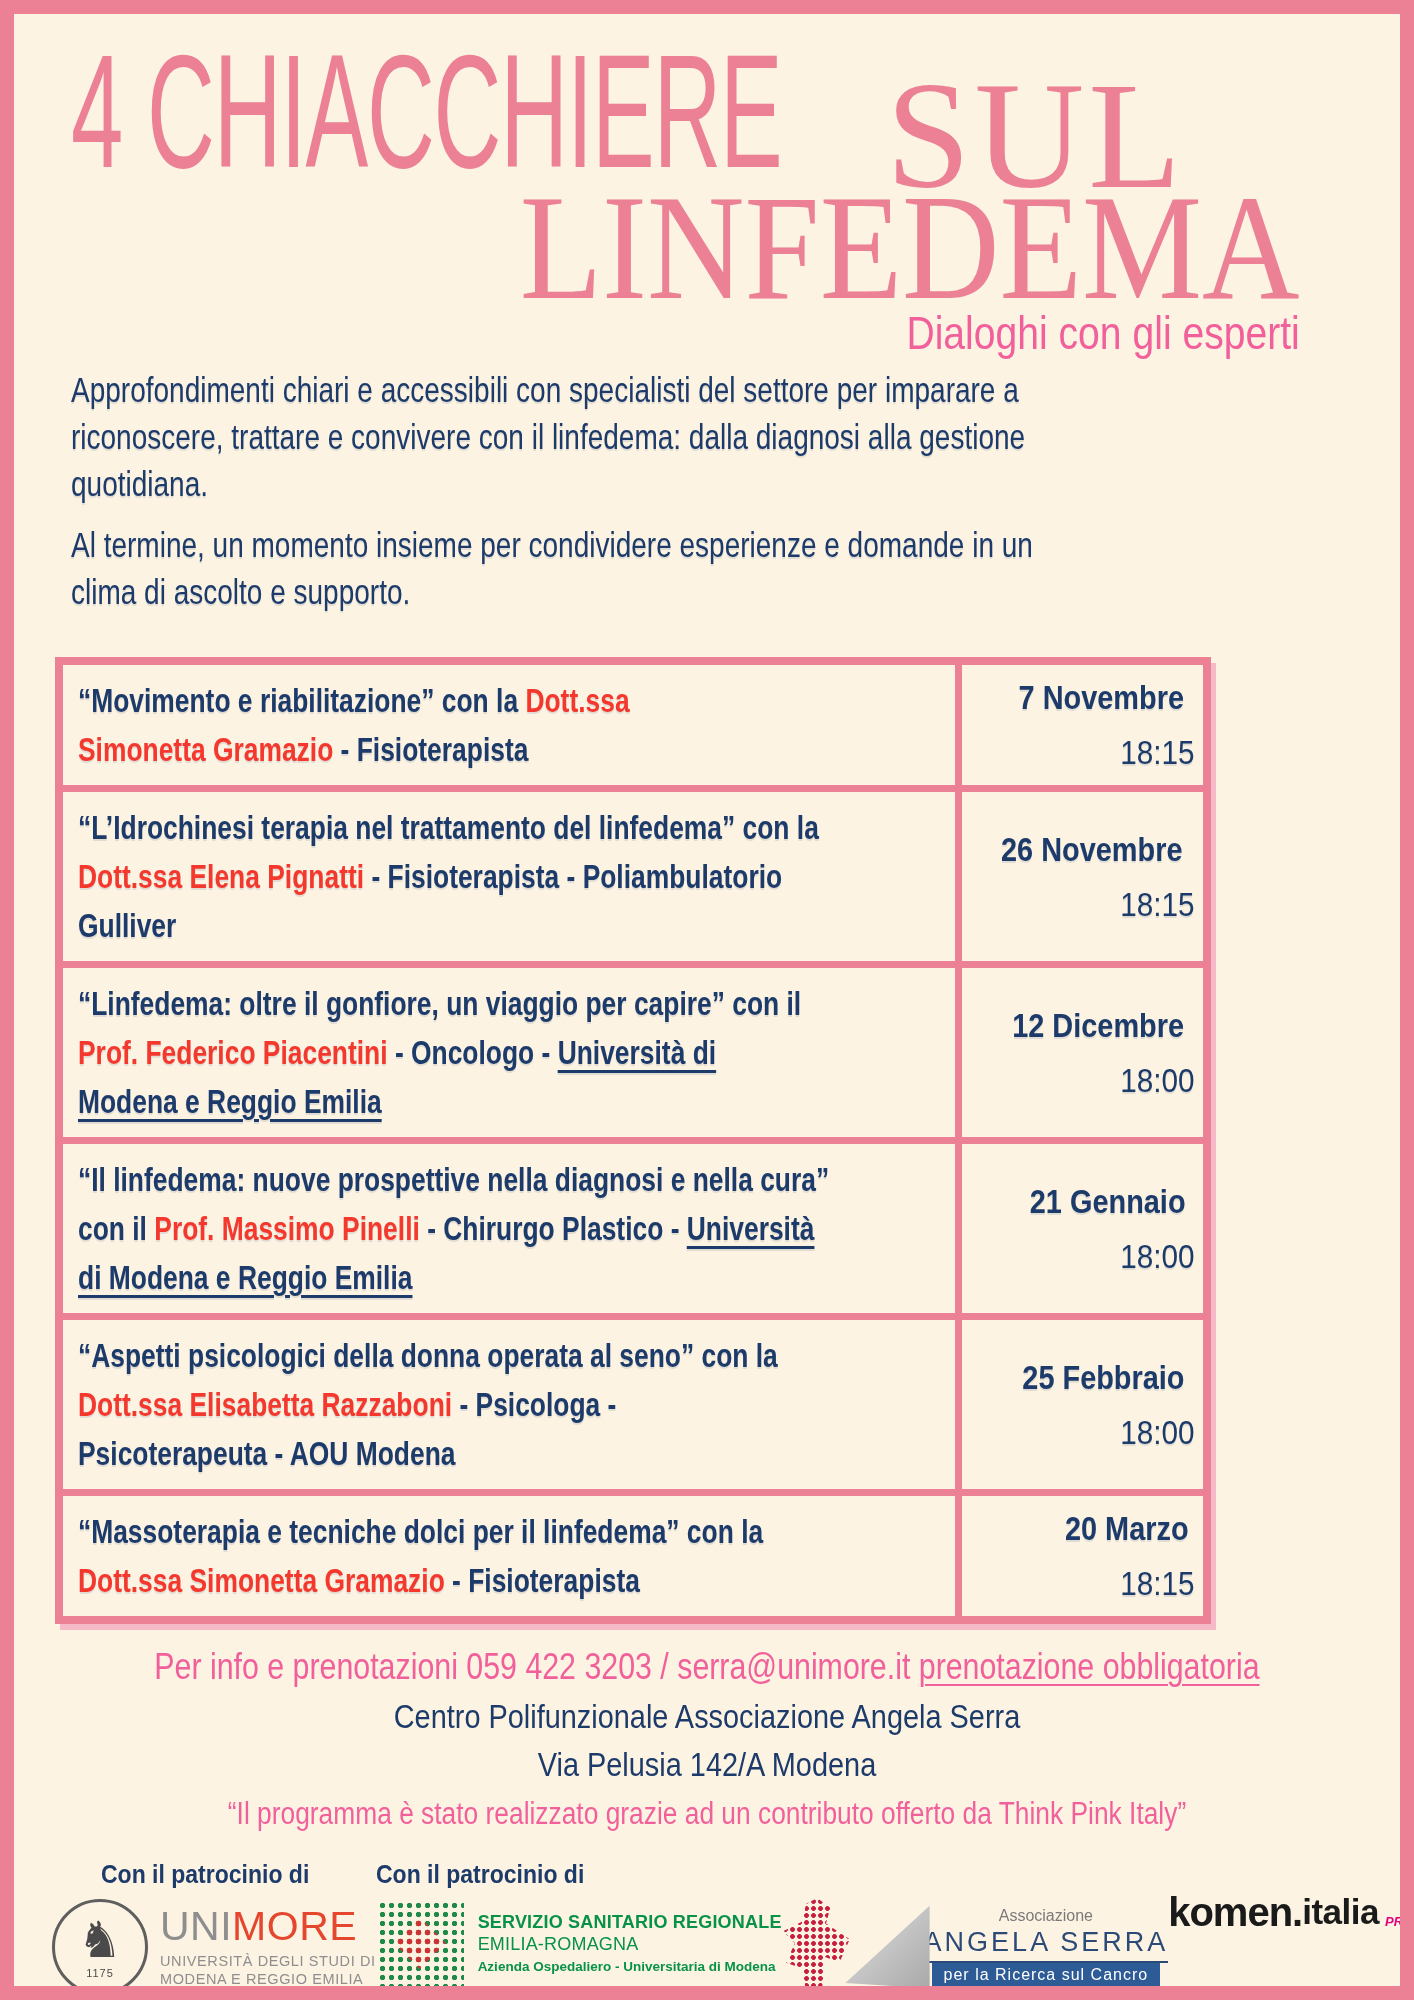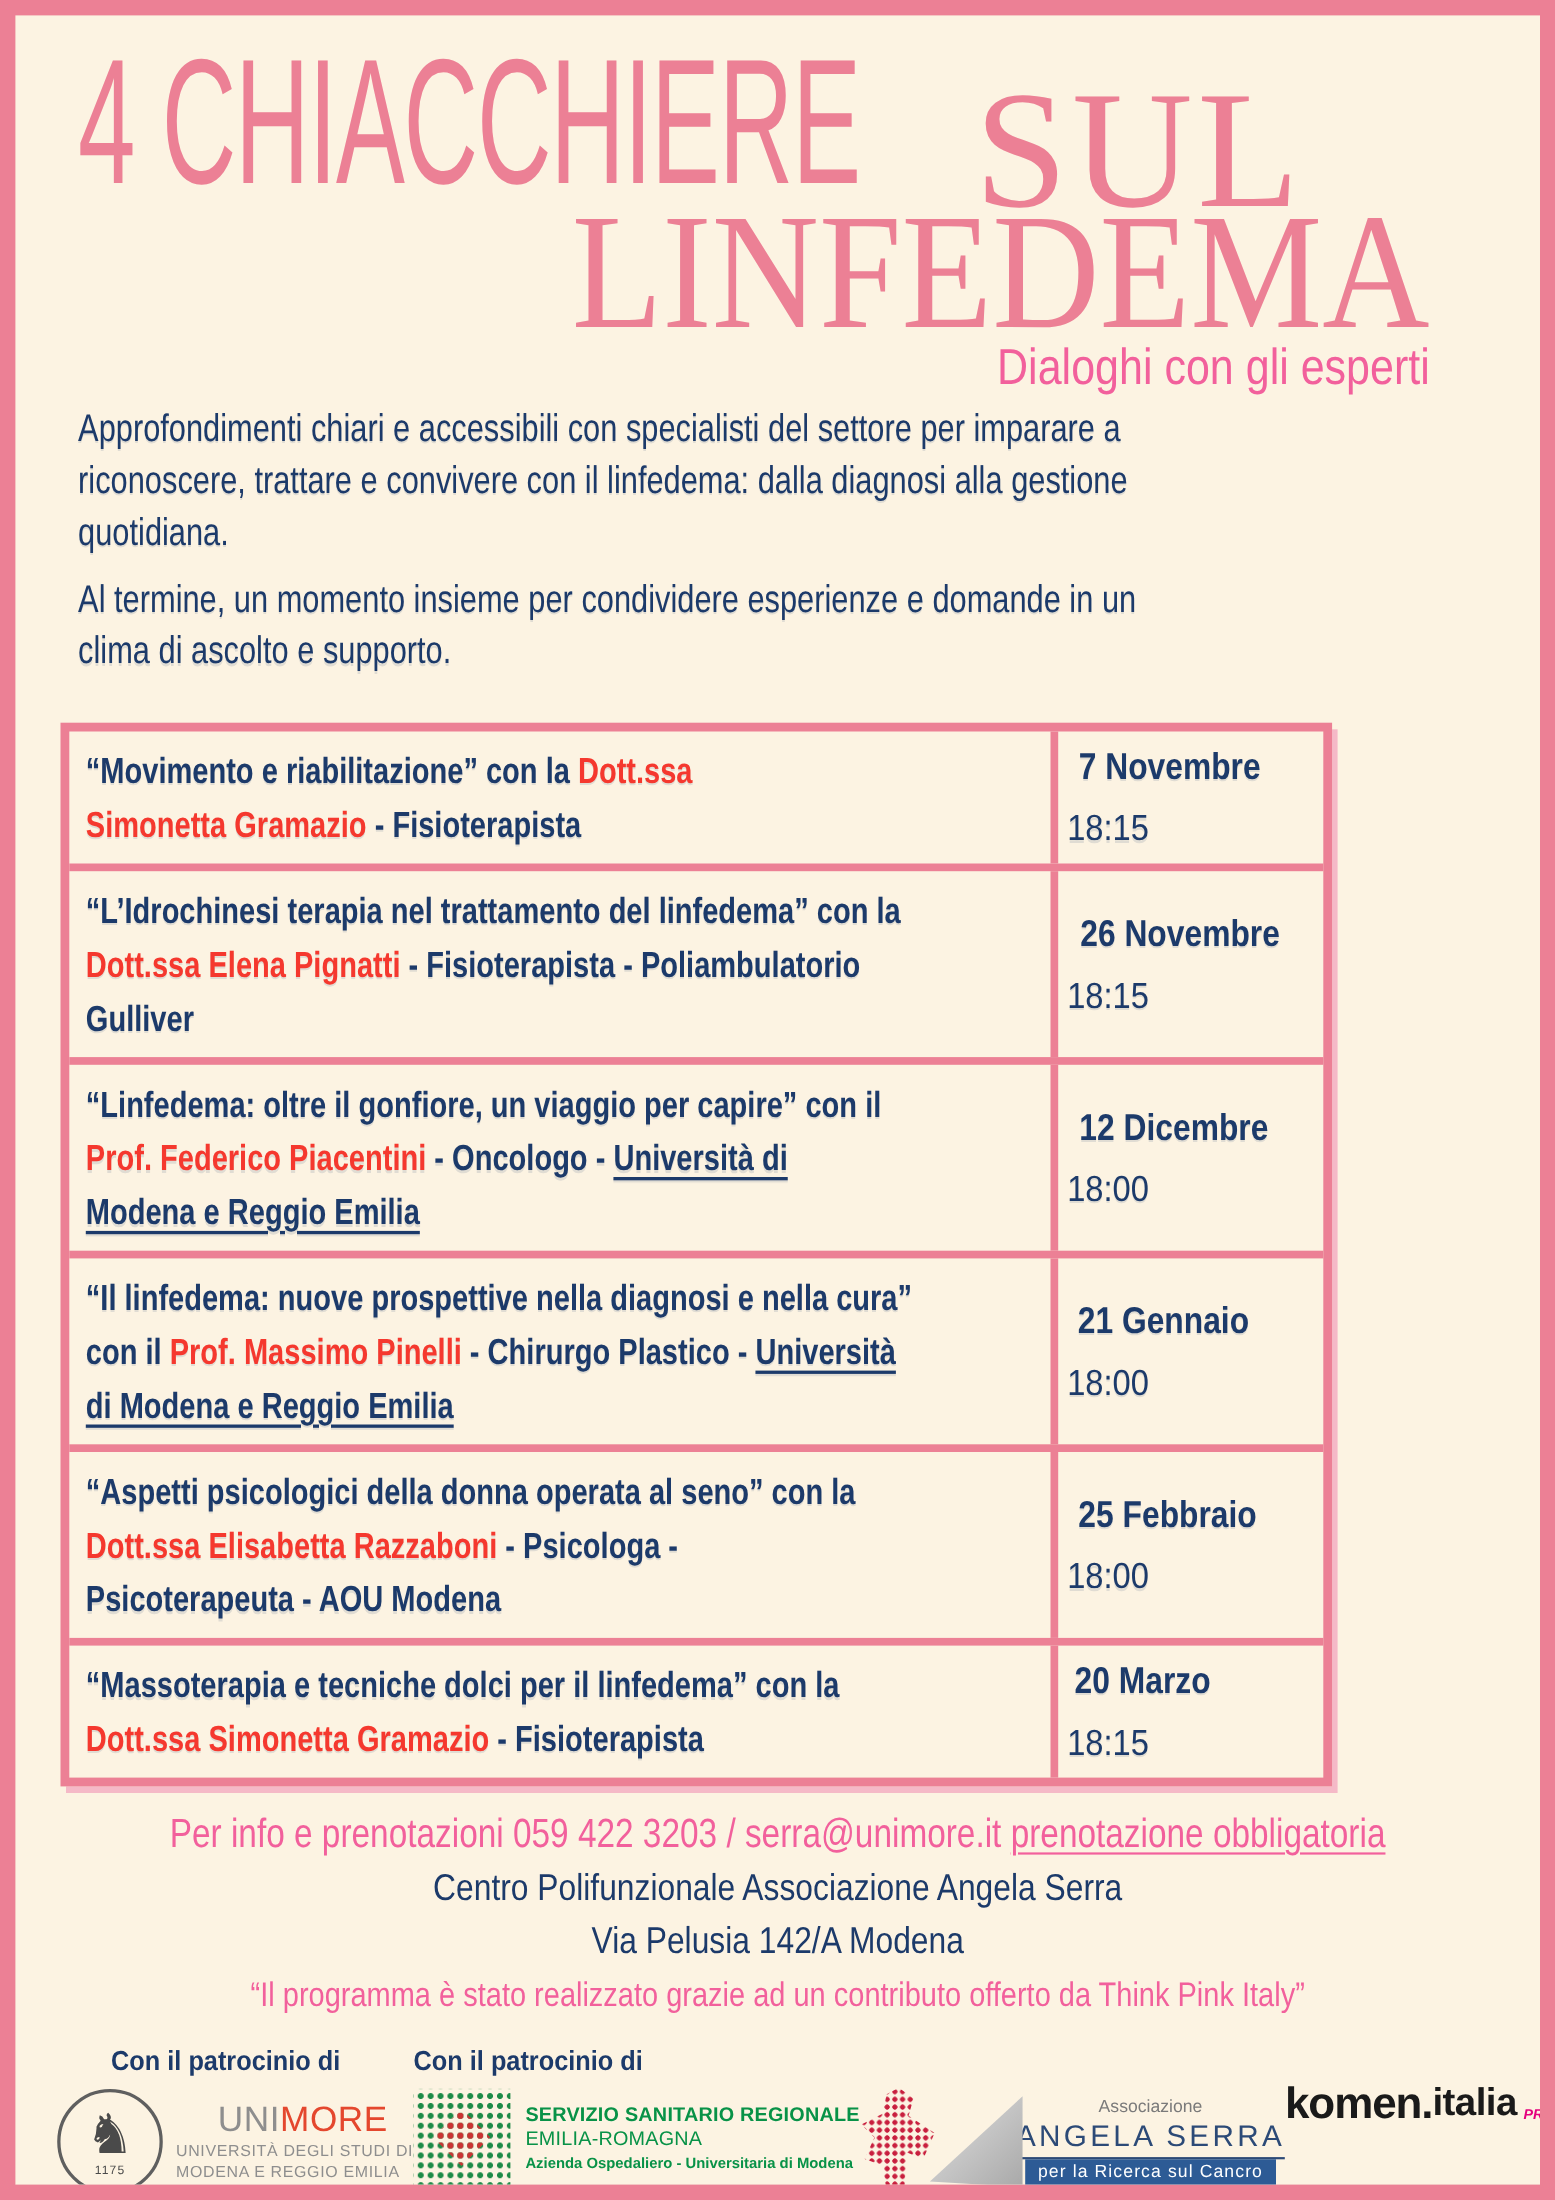--- a/index.html
+++ b/index.html
@@ -73,21 +73,21 @@
   .t-navy{color:var(--navy);}
   .t-red{color:var(--red);}
   .t-und{
     color:var(--navy);
     text-decoration:underline;
     text-decoration-thickness:3px;
     text-underline-offset:6px;
   }
   .s-right{
     flex:0 0 248px;border-left:7px solid var(--pink);
-    display:flex;flex-direction:column;align-items:flex-start;justify-content:center;
+    display:flex;flex-direction:column;align-items:flex-end;justify-content:center;
     gap:17px;padding:10px 4px;
   }
   .s-date{
     font-size:34px;font-weight:bold;color:var(--navy);white-space:nowrap;
     transform:scaleX(0.85);text-shadow:0 2px 0 rgba(28,58,106,0.12);
   }
   .s-time{
     font-size:33px;color:var(--navy);white-space:nowrap;
     transform:scaleX(0.9);text-shadow:0 2px 0 rgba(28,58,106,0.12);
   }
@@ -118,21 +118,21 @@
   .sp-block{display:flex;flex-direction:column;}
   
   .uni-row{display:flex;align-items:center;gap:12px;}
   .uni-seal{
     width:96px;height:96px;border:3px solid #5f5f5f;border-radius:50%;
     display:flex;flex-direction:column;align-items:center;justify-content:center;
     color:#4a4a4a;flex:0 0 auto;background:transparent;
   }
   .uni-seal .knight{font-size:50px;line-height:1;font-family:"DejaVu Sans",sans-serif;}
   .uni-seal .year{font-size:11px;margin-top:2px;letter-spacing:1px;}
-  .uni-word{font-size:32px;letter-spacing:0.5px;line-height:1;white-space:nowrap;margin-left:38px;}
+  .uni-word{font-size:41px;letter-spacing:0.5px;line-height:1;white-space:nowrap;}
   .uni-word .g{color:#8e8e8e;}
   .uni-word .r{color:#e4472e;}
   .uni-sub{font-size:14.5px;color:#8e8e8e;letter-spacing:0.6px;margin-top:5px;line-height:1.25;white-space:nowrap;}
   
   .ssr-row{display:flex;align-items:center;gap:14px;}
   .ssr-dots{
     width:88px;height:88px;position:relative;flex:0 0 auto;
     background-image:radial-gradient(circle,#1d8a47 2.4px,transparent 3px);
     background-size:9px 9px;background-position:2px 2px;
   }

